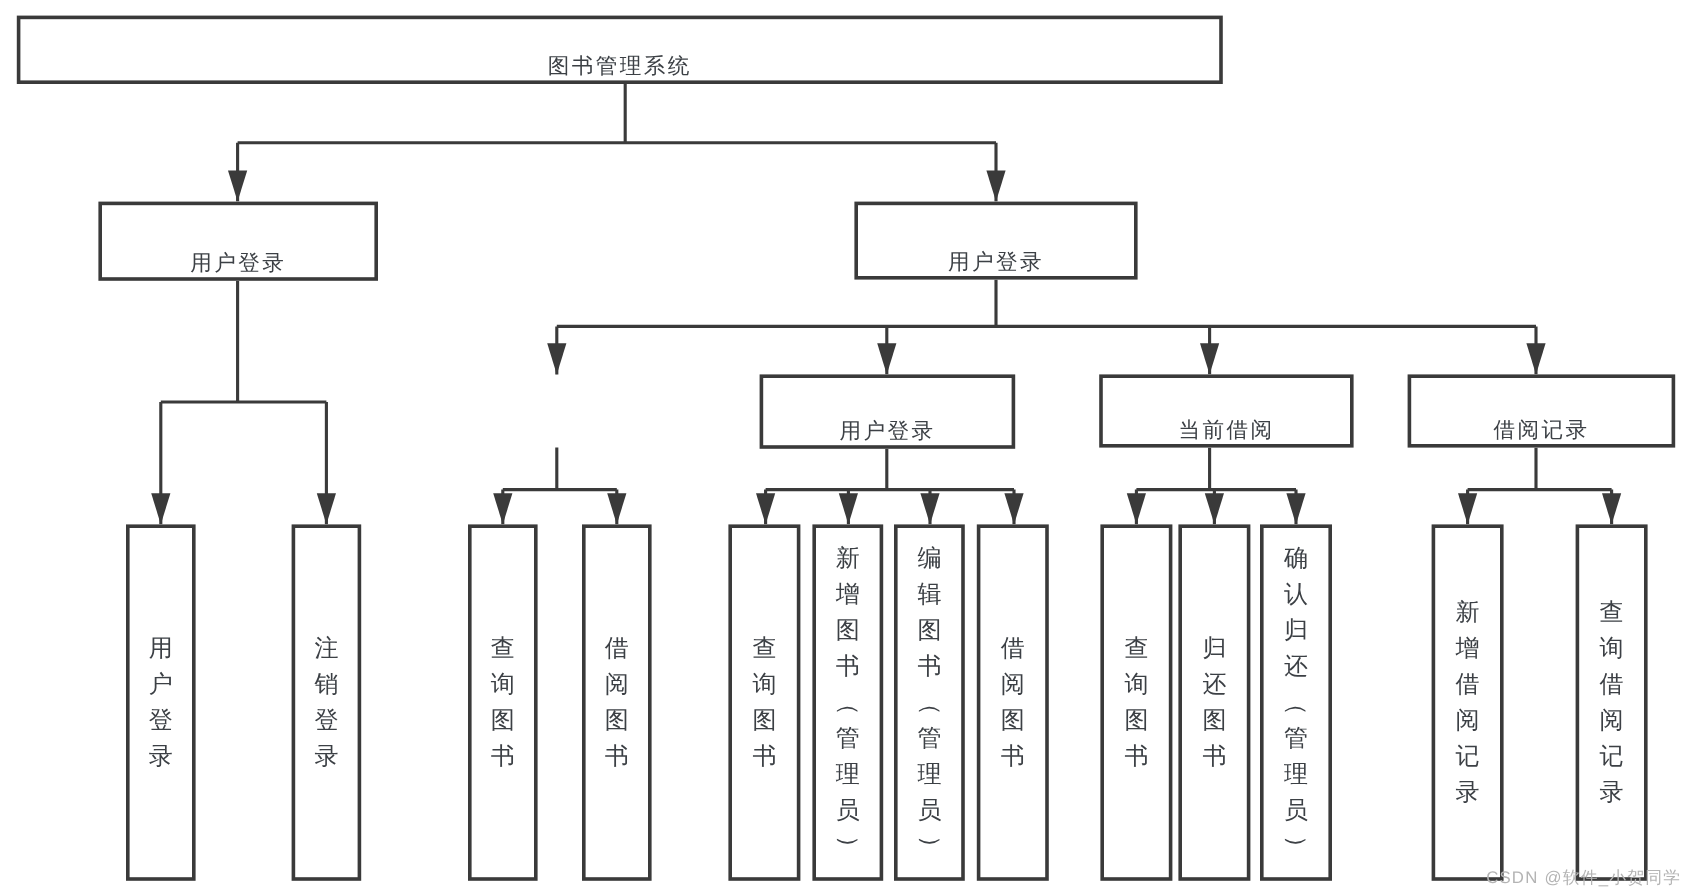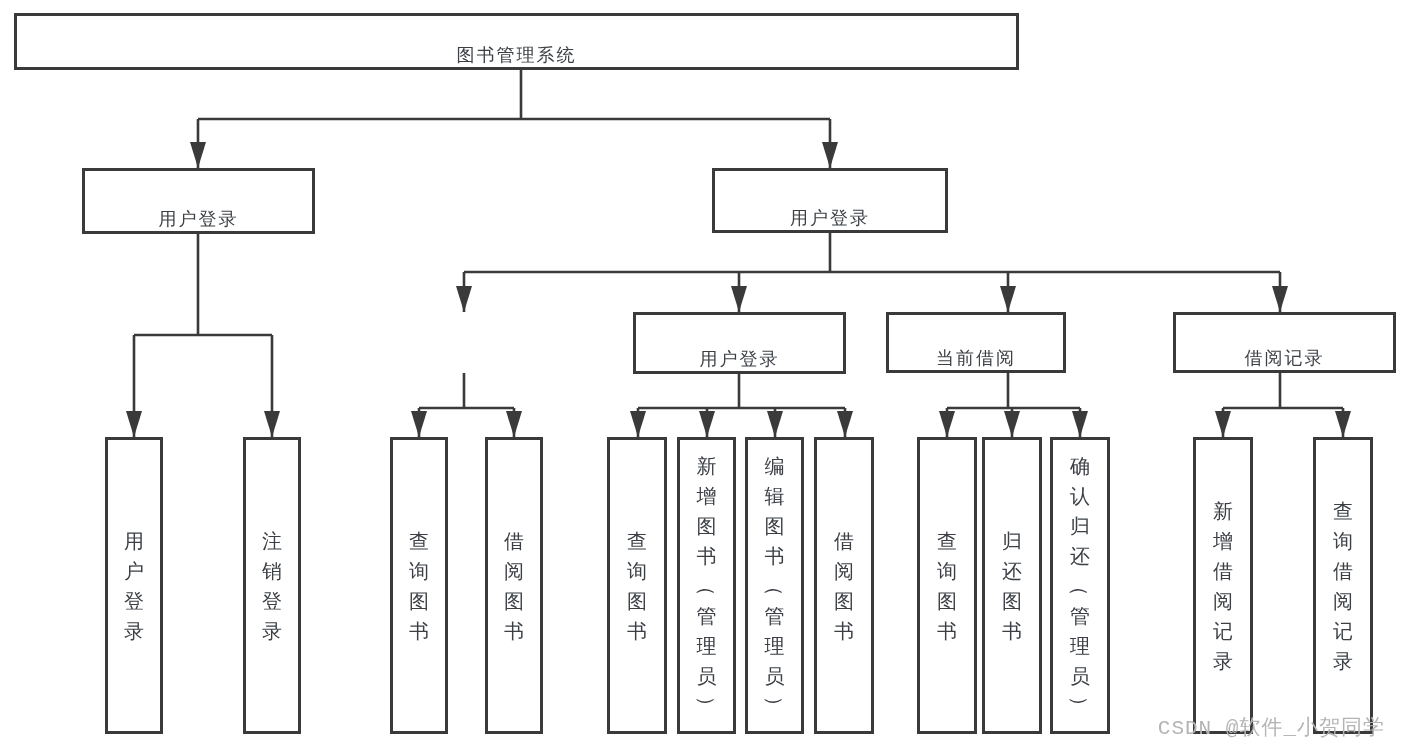--- a/index.html
+++ b/index.html
@@ -38,26 +38,25 @@
   .vchar{
     display:block;
     height:30px;line-height:30px;width:24px;
     text-align:center;
     font-size:20px;
     color:var(--text);
   }
   .vpunct{transform:rotate(90deg);}
   #watermark{
     position:absolute;
-    right:20px;bottom:6px;
-    font-size:21px;
+    right:4px;bottom:6px;
+    font-size:14px;
     color:var(--wm);
     letter-spacing:1px;
     white-space:nowrap;
-    font-family:Liberation Mono, monospace;
   }
 </style>
 </head>
 <body>
 
 <div id="stage">
 
   <svg id="connectors" width="1405" height="747" viewBox="0 0 1405 747">
     <g stroke="#3a3a3a" stroke-width="2.6" fill="none">
 
@@ -105,21 +104,21 @@
   <div class="hnode" style="left:82px;top:168px;width:233px;height:66px">
     <span>用户登录</span>
   </div>
   <div class="hnode" style="left:712px;top:168px;width:236px;height:65px">
     <span>用户登录</span>
   </div>
 
   <div class="hnode" style="left:633px;top:312px;width:213px;height:62px">
     <span>用户登录</span>
   </div>
-  <div class="hnode" style="left:886px;top:312px;width:180px;height:61px">
+  <div class="hnode" style="left:916px;top:312px;width:212px;height:61px">
     <span>当前借阅</span>
   </div>
   <div class="hnode" style="left:1173px;top:312px;width:223px;height:61px">
     <span>借阅记录</span>
   </div>
 
   <div class="vnode" style="left:105px;top:437px;width:58px;height:297px">
     <span class="vlabel">
         <span class="vchar">用</span>
         <span class="vchar">户</span>

